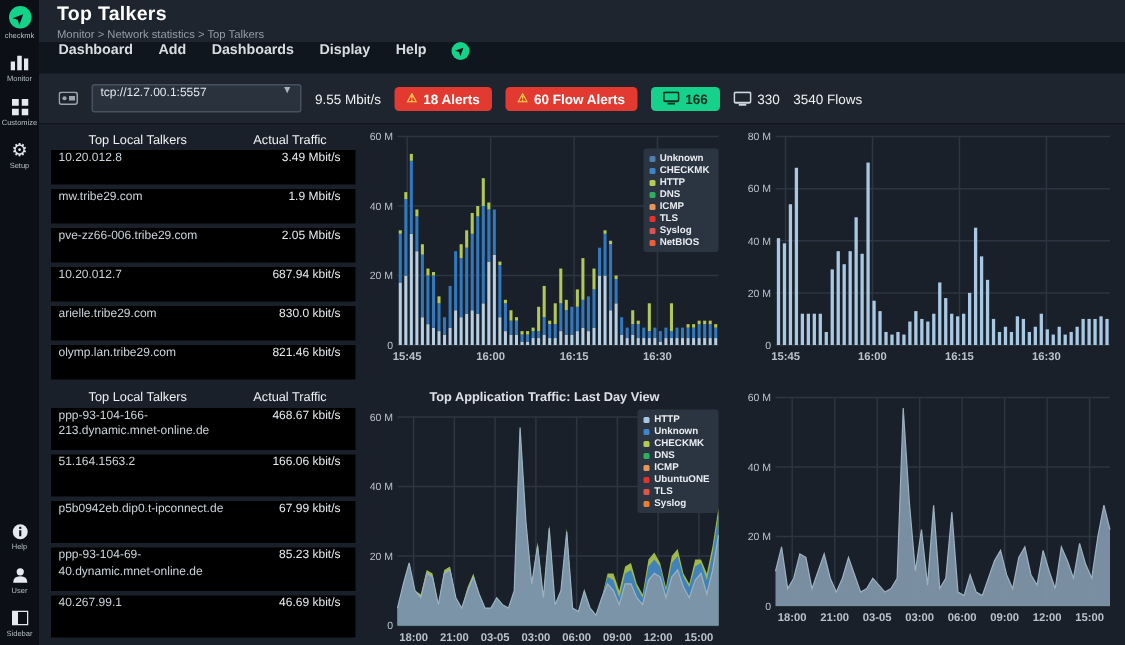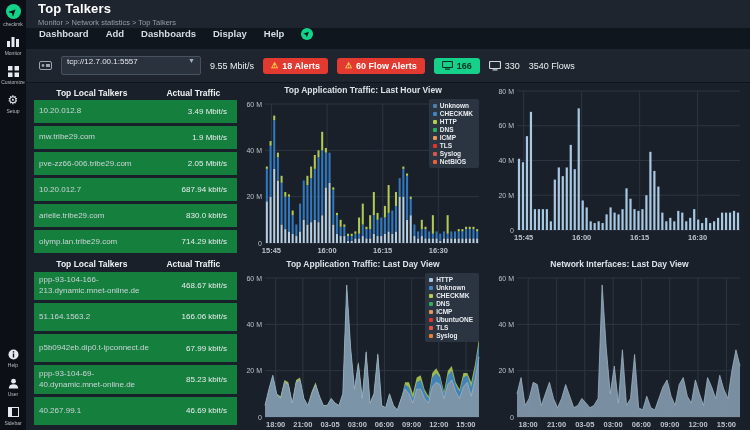--- a/index.html
+++ b/index.html
@@ -35,23 +35,23 @@
   .badge.red{background:#e23a30}
   .badge.green{background:#16d18a;color:#0b3324;cursor:default}
   .warn{color:#ffd24a;font-size:8px}
   .hosts-total{display:flex;align-items:center;gap:4px}
 
   
   .content{position:absolute;top:82px;left:0;right:0;bottom:0;display:flex}
   .tables-col{width:211px;display:flex;flex-direction:column;padding:3px 0 2px 8px;box-sizing:border-box}
   .data-table{flex:1;display:flex;flex-direction:column}
   .t-head{display:flex;height:15px;align-items:center;flex:none}
-  .t-hc{font-size:8.5px;font-weight:bold;color:#eef1f4;text-align:center}
+  .t-hc{font-size:8.5px;font-weight:normal;color:#eef1f4;text-align:center}
   .c1{width:57%}.c2{width:43%}
-  .t-row{flex:1;display:flex;align-items:center;background:#15803d;margin-bottom:3px}
+  .t-row{flex:1;display:flex;background:#000000;margin-bottom:3px}
   .t-row .c1{font-size:8px;color:#ccd3da;padding-left:5px;box-sizing:border-box;line-height:1.3;cursor:pointer}
   .t-row .c2{font-size:8px;color:#e8ecf0;text-align:right;padding-right:10px;box-sizing:border-box}
 
   .charts{flex:1;display:grid;grid-template-columns:252px 1fr;grid-template-rows:1fr 1fr}
   .chart-cell{position:relative;padding-top:3px;overflow:hidden}
   .chart-title{text-align:center;font-size:8.5px;font-weight:bold;color:#dde2e8;height:13px}
   .legend{position:absolute;background:#2b3441;border-radius:2px;padding:3px 6px 3px 4px;display:flex;flex-direction:column;gap:1px;z-index:3}
   .legend-item{display:flex;align-items:center;gap:3px}
   .legend-dot{width:4px;height:4px;border-radius:1px;flex:none}
   .legend-label{font-size:6.5px;font-weight:bold;color:#e9edf1;white-space:nowrap}
@@ -201,21 +201,21 @@
           <div class="t-row">
             <div class="c1">10.20.012.7</div>
             <div class="c2">687.94 kbit/s</div>
           </div>
           <div class="t-row">
             <div class="c1">arielle.tribe29.com</div>
             <div class="c2">830.0 kbit/s</div>
           </div>
           <div class="t-row">
             <div class="c1">olymp.lan.tribe29.com</div>
-            <div class="c2">714.29 kbit/s</div>
+            <div class="c2">821.46 kbit/s</div>
           </div>
         </div>
       <div class="data-table" id="table1">
           <div class="t-head">
             <div class="t-hc c1">Top Local Talkers</div>
             <div class="t-hc c2">Actual Traffic</div>
           </div>
           <div class="t-row">
             <div class="c1">ppp-93-104-166-213.dynamic.mnet-online.de</div>
             <div class="c2">468.67 kbit/s</div>
@@ -233,21 +233,20 @@
             <div class="c2">85.23 kbit/s</div>
           </div>
           <div class="t-row">
             <div class="c1">40.267.99.1</div>
             <div class="c2">46.69 kbit/s</div>
           </div>
         </div>
     </div>
     <div class="charts">
       <div class="chart-cell">
-        <div class="chart-title">Top Application Traffic: Last Hour View</div>
         <svg class="chart" width="248" height="157">
             <line x1="34.42" y1="6" x2="34.42" y2="145" stroke="#2c3542" stroke-width="1"></line>
             <line x1="90.06" y1="6" x2="90.06" y2="145" stroke="#2c3542" stroke-width="1"></line>
             <line x1="145.7" y1="6" x2="145.7" y2="145" stroke="#2c3542" stroke-width="1"></line>
             <line x1="201.34" y1="6" x2="201.34" y2="145" stroke="#2c3542" stroke-width="1"></line>
             <line x1="28" y1="145" x2="242" y2="145" stroke="#2c3542" stroke-width="1"></line>
             <text x="25" y="147.5" text-anchor="end" font-size="7" fill="#b9c2cc" font-family="Liberation Sans, sans-serif">0</text>
             <line x1="28" y1="98.66666666666667" x2="242" y2="98.66666666666667" stroke="#2c3542" stroke-width="1"></line>
             <text x="25" y="101.16666666666667" text-anchor="end" font-size="7" fill="#b9c2cc" font-family="Liberation Sans, sans-serif">20 M</text>
             <line x1="28" y1="52.333333333333336" x2="242" y2="52.333333333333336" stroke="#2c3542" stroke-width="1"></line>
@@ -590,21 +589,20 @@
             <div class="legend-item">
               <span class="legend-dot" style="background: rgb(226, 85, 68);"></span>
               <span class="legend-label">TLS</span>
             </div>
             <div class="legend-item">
               <span class="legend-dot" style="background: rgb(237, 125, 49);"></span>
               <span class="legend-label">Syslog</span>
             </div>
           </div></div>
       <div class="chart-cell">
-        <div class="chart-title">Network Interfaces: Last Day View</div>
         <svg class="chart" width="257" height="157">
             <line x1="39.15" y1="6" x2="39.15" y2="145" stroke="#2c3542" stroke-width="1"></line>
             <line x1="67.471" y1="6" x2="67.471" y2="145" stroke="#2c3542" stroke-width="1"></line>
             <line x1="95.792" y1="6" x2="95.792" y2="145" stroke="#2c3542" stroke-width="1"></line>
             <line x1="124.113" y1="6" x2="124.113" y2="145" stroke="#2c3542" stroke-width="1"></line>
             <line x1="152.43400000000003" y1="6" x2="152.43400000000003" y2="145" stroke="#2c3542" stroke-width="1"></line>
             <line x1="180.75500000000002" y1="6" x2="180.75500000000002" y2="145" stroke="#2c3542" stroke-width="1"></line>
             <line x1="209.07600000000002" y1="6" x2="209.07600000000002" y2="145" stroke="#2c3542" stroke-width="1"></line>
             <line x1="237.397" y1="6" x2="237.397" y2="145" stroke="#2c3542" stroke-width="1"></line>
             <line x1="28" y1="145" x2="251" y2="145" stroke="#2c3542" stroke-width="1"></line>

